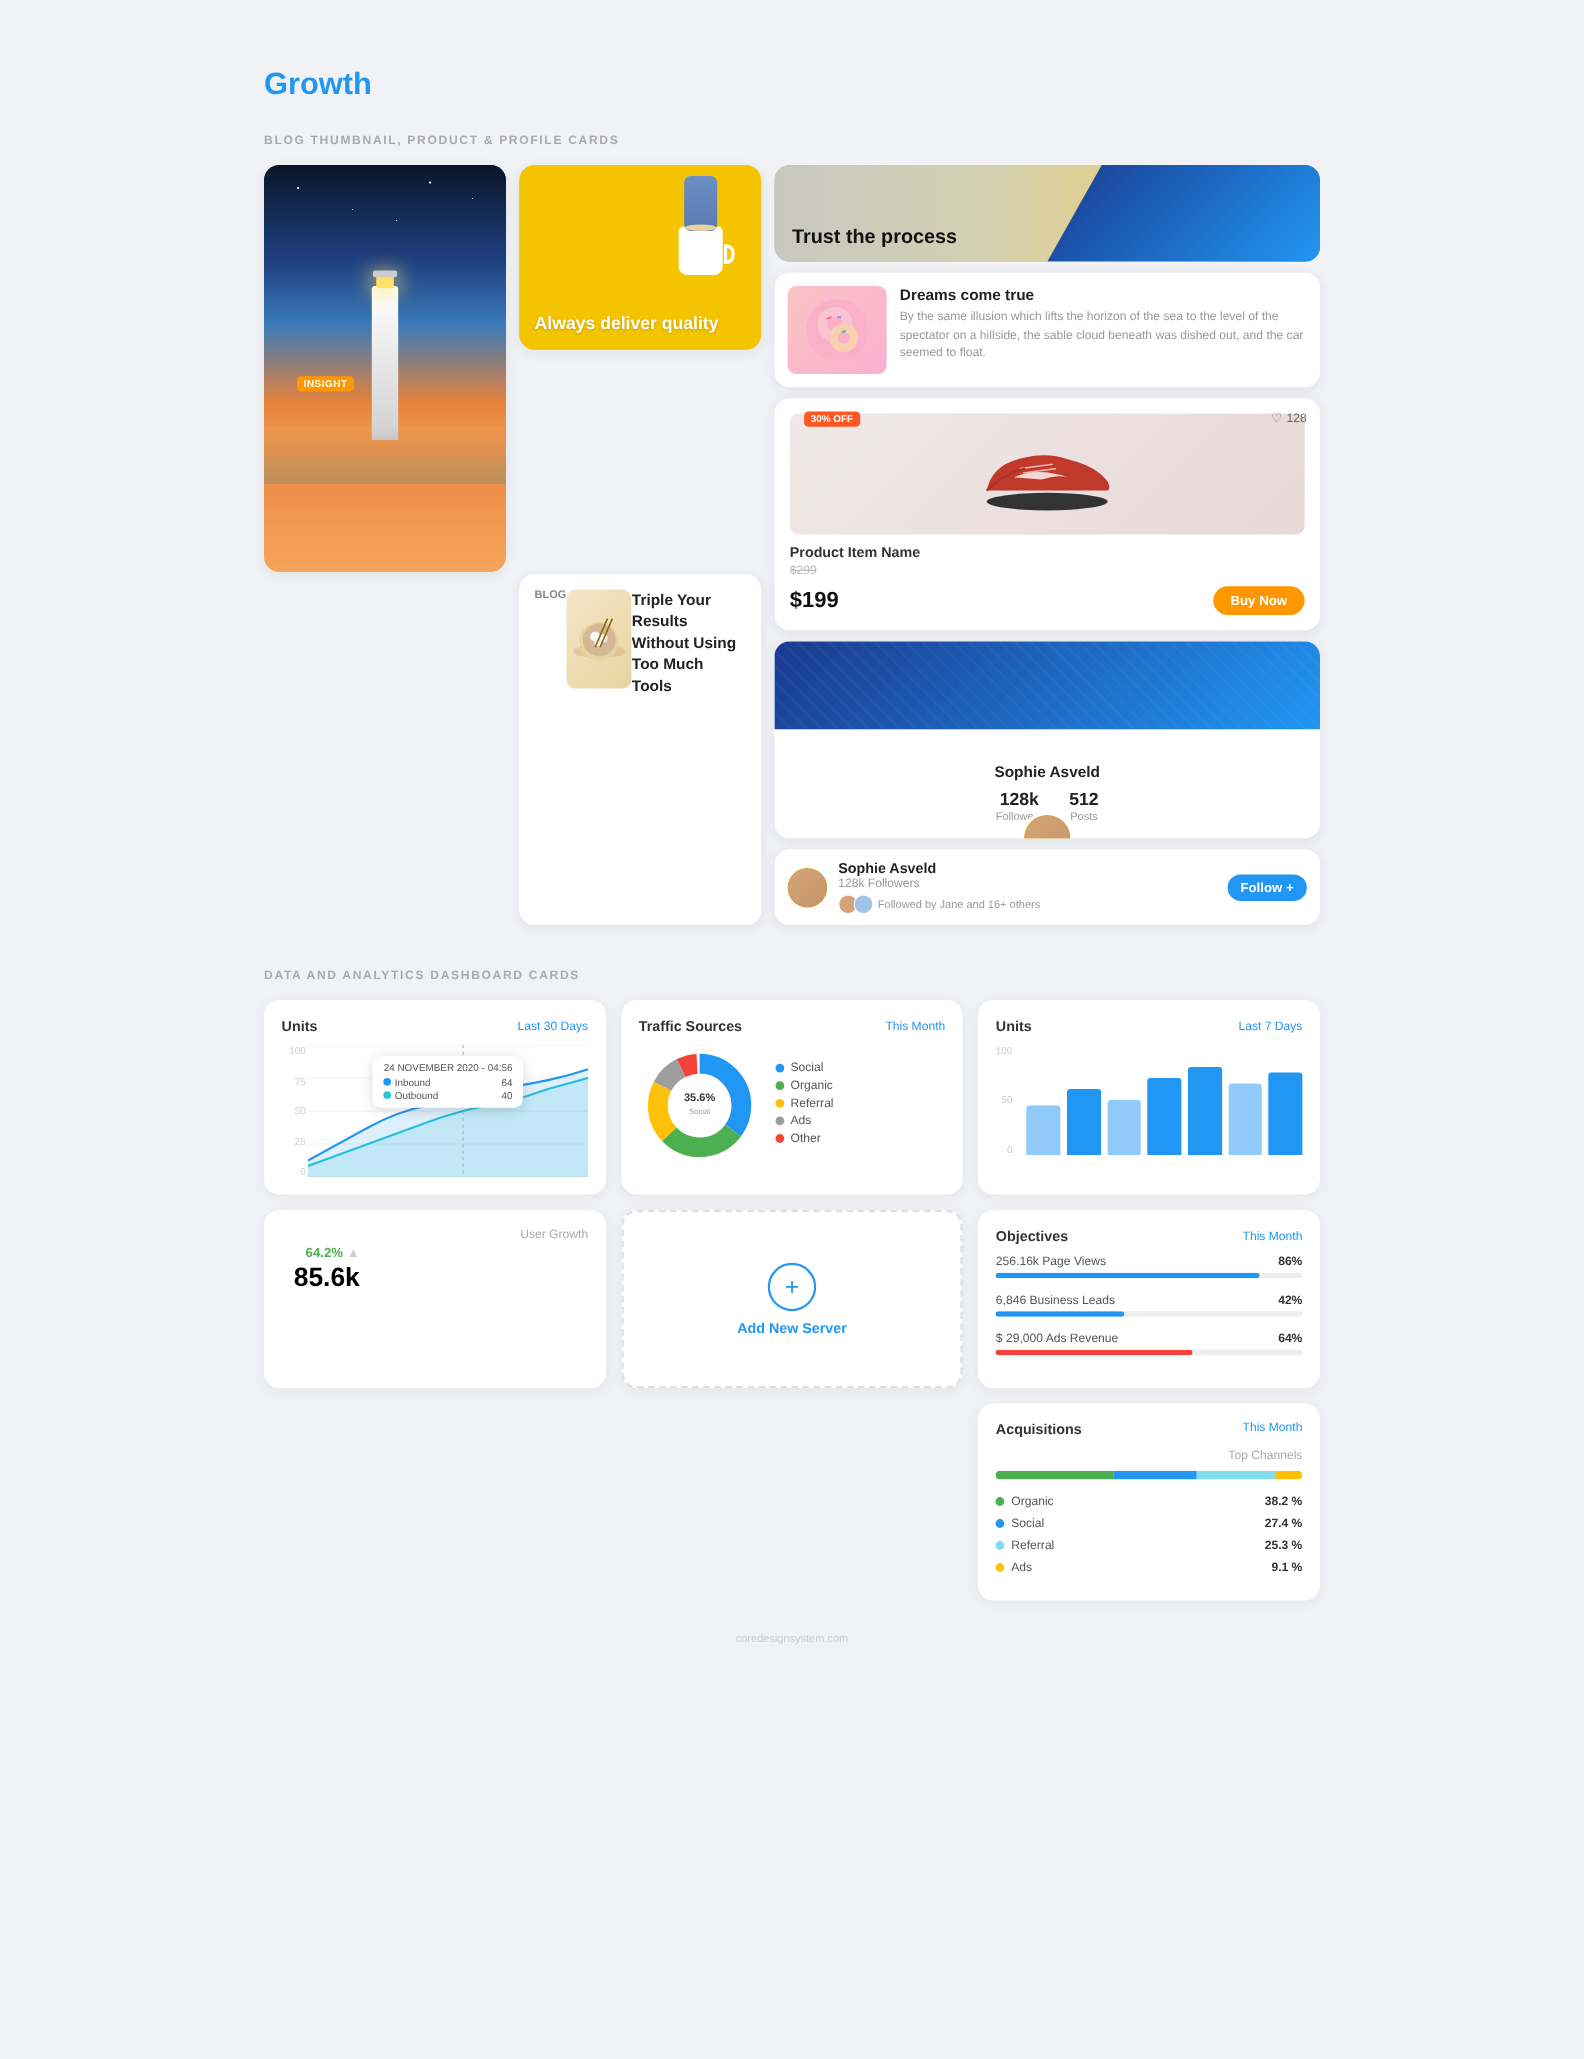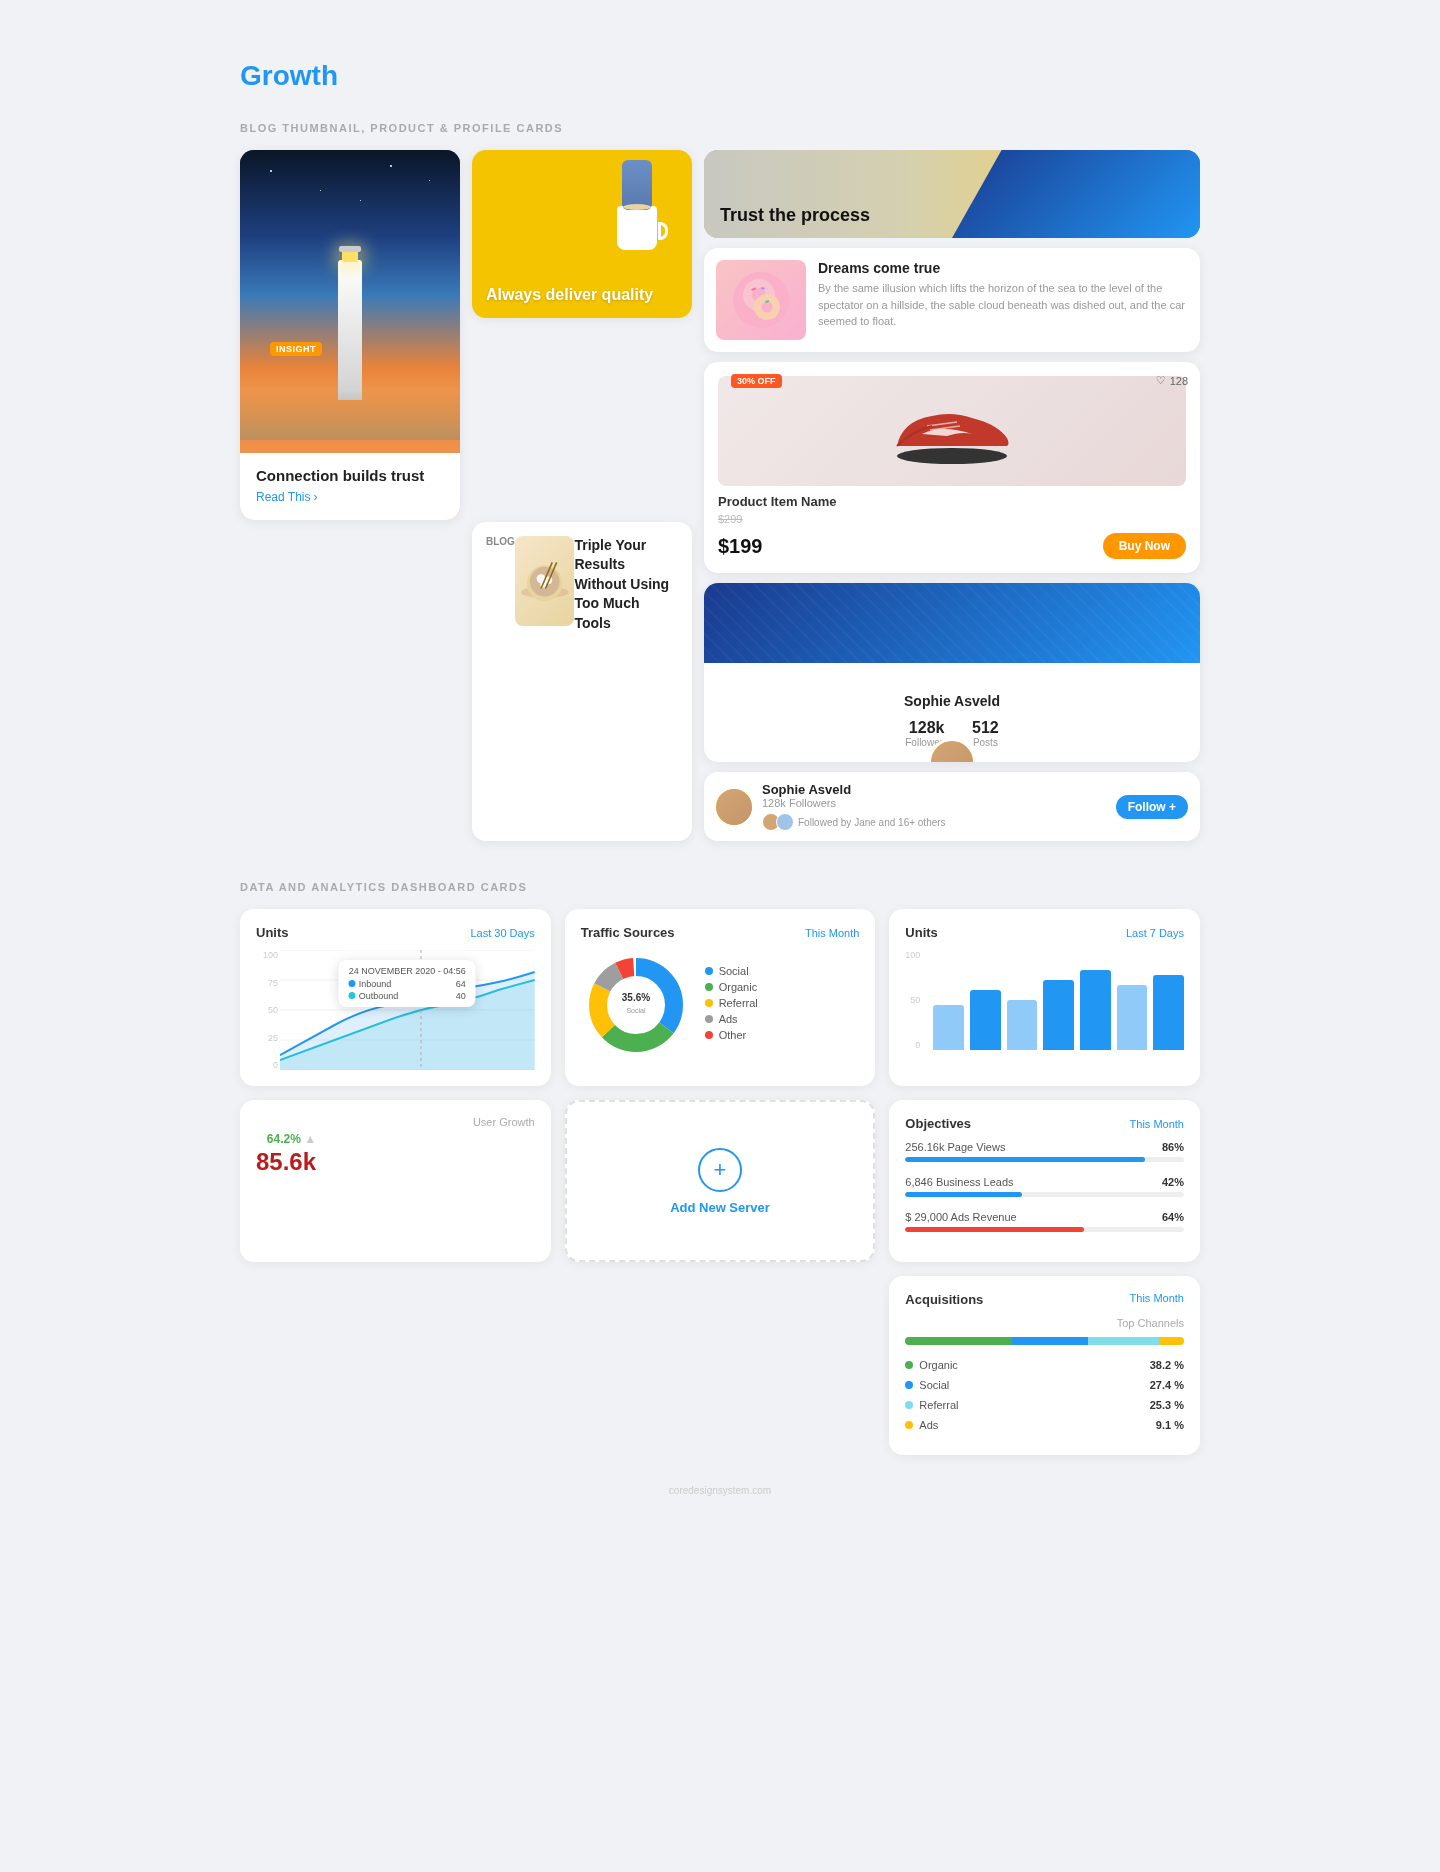--- a/index.html
+++ b/index.html
@@ -500,21 +500,22 @@
     }
     .growth-pct {
       font-size: 12px;
       font-weight: 700;
       color: #4CAF50;
       margin-bottom: 2px;
     }
     .growth-val {
       font-size: 24px;
       font-weight: 700;
-      color: #b91c1c;
+      color: #000000;
+      margin-left: 11px;
     }
     .growth-mini-bars {
       display: flex;
       align-items: flex-end;
       gap: 3px;
       height: 40px;
     }
     .gmb {
       flex: 1;
       border-radius: 2px 2px 0 0;
@@ -650,27 +651,20 @@
         <div style="position:absolute;top:30px;right:30px;width:1px;height:1px;background:#fff;border-radius:50%;"></div>
 
         <div style="position:absolute;bottom:40px;left:50%;transform:translateX(-50%);width:24px;height:140px;background:linear-gradient(180deg,#ffffff 0%,#d0d0d0 100%);border-radius:3px 3px 0 0;"></div>
         <div style="position:absolute;bottom:178px;left:50%;transform:translateX(-50%);width:16px;height:12px;background:#ffe066;border-radius:2px;box-shadow:0 0 15px 8px rgba(255,224,102,0.4);"></div>
         <div style="position:absolute;bottom:188px;left:50%;transform:translateX(-50%);width:22px;height:6px;background:#ccc;border-radius:2px;"></div>
 
         <div style="position:absolute;bottom:0;left:0;right:0;height:50px;background:linear-gradient(180deg,transparent,rgba(50,30,10,0.3));"></div>
       </div>
       <div style="position:absolute;bottom:100px;left:14px;">
         <span class="card-lighthouse-badge">INSIGHT</span>
-      </div>
-      <div class="card-lighthouse-content">
-        <div class="card-lighthouse-title">Connection builds trust</div>
-        <div class="card-lighthouse-link">
-          <span>Read This</span>
-          <span>›</span>
-        </div>
       </div>
     </div>
 
     <div class="card-yellow card" style="height:168px;">
 
       <div style="position:absolute;top:10px;right:20px;width:70px;height:100px;">
 
         <div style="position:absolute;bottom:10px;left:50%;transform:translateX(-50%);width:40px;height:44px;background:#fff;border-radius:4px 4px 8px 8px;"></div>
 
         <div style="position:absolute;bottom:20px;right:4px;width:10px;height:18px;border:3px solid #fff;border-radius:0 8px 8px 0;"></div>

